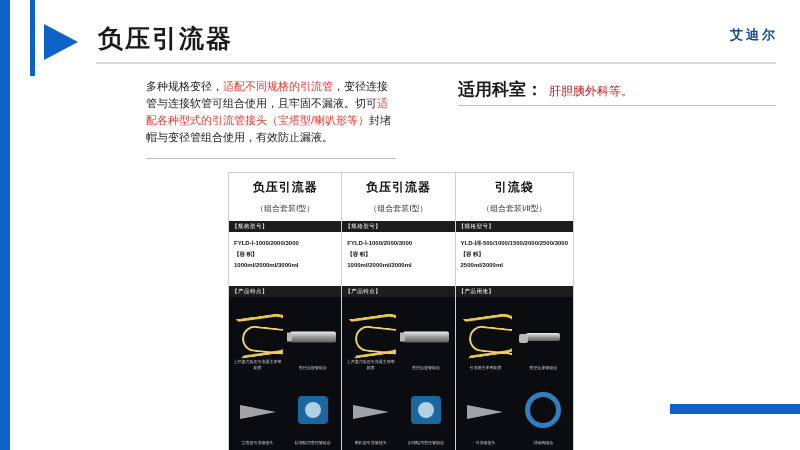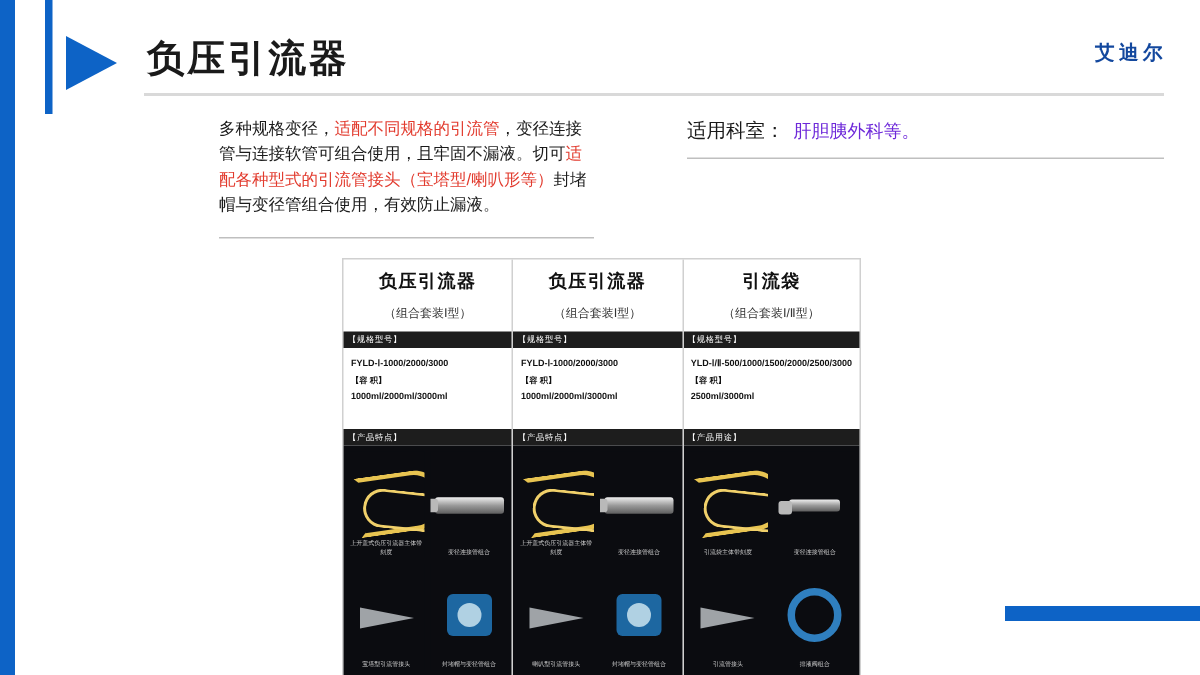--- a/index.html
+++ b/index.html
@@ -115,28 +115,28 @@
     width: 250px; height: 1px;
     background: #bfbfbf;
   }
 
   .dept {
     position: absolute;
     left: 458px; top: 78px;
     width: 300px;
   }
   .dept-label {
-    font-size: 13px;
-    font-weight: normal;
+    font-size: 17px;
+    font-weight: bold;
     color: #1a1a1a;
     display: inline-block;
   }
   .dept-value {
     font-size: 12px;
-    color: #6d28d9;
+    color: #b91c1c;
     display: inline-block;
     margin-left: 6px;
   }
   .dept-underline {
     position: absolute;
     left: 458px; top: 105px;
     width: 318px; height: 1px;
     background: #bfbfbf;
   }
 

